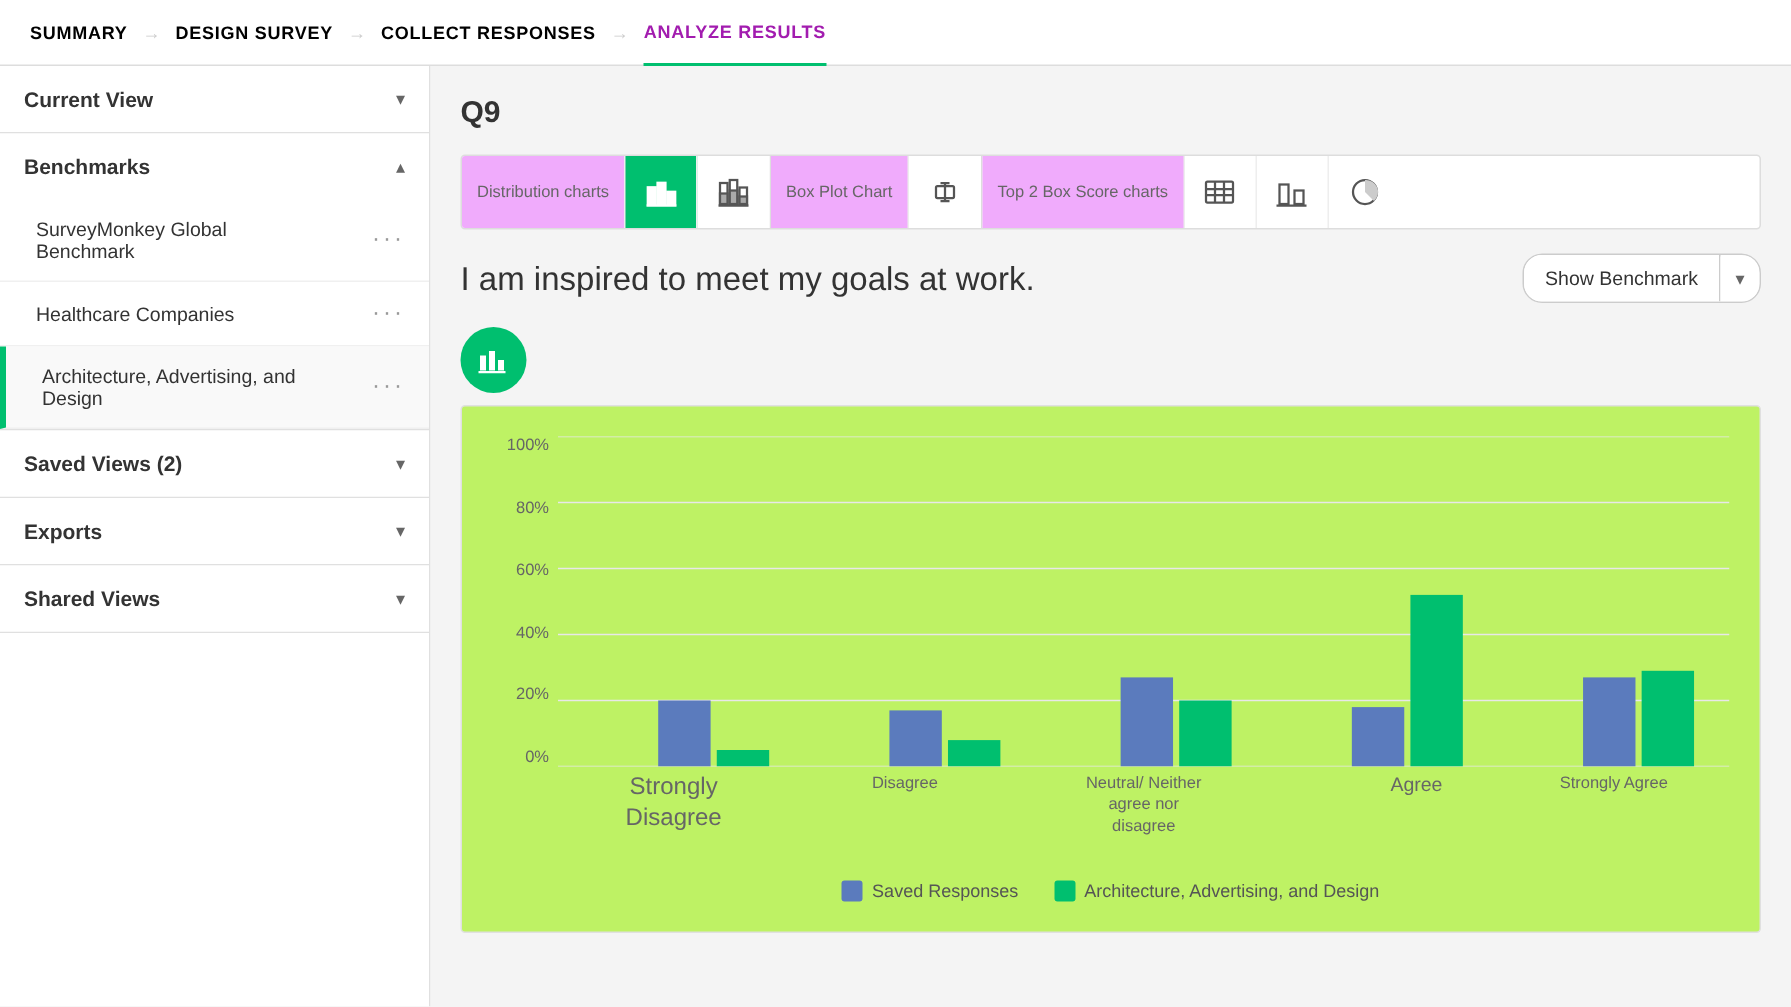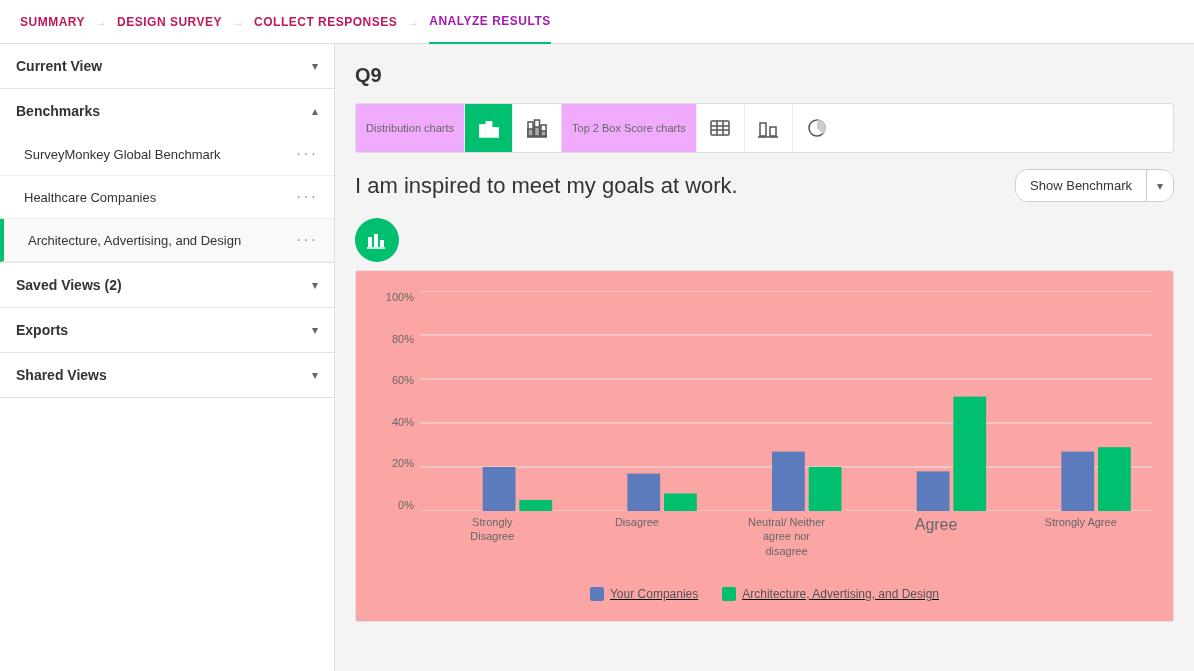--- a/index.html
+++ b/index.html
@@ -5,30 +5,30 @@
     * { box-sizing: border-box; margin: 0; padding: 0; }
     body { font-family: -apple-system, BlinkMacSystemFont, 'Segoe UI', sans-serif; font-size: 14px; background: #f4f4f4; }
 
     
     .top-nav {
       display: flex; align-items: center; background: #fff;
       border-bottom: 1px solid #ddd; padding: 0 20px; height: 44px;
     }
     .nav-step {
       display: flex; align-items: center; gap: 8px;
-      font-size: 12px; font-weight: 600; color: #be185d; text-transform: uppercase; letter-spacing: 0.5px;
+      font-size: 12px; font-weight: 600; color: #000000; text-transform: uppercase; letter-spacing: 0.5px;
     }
     .nav-step.active { color: #a21caf; border-bottom: 2px solid #00bf6f; height: 44px; }
     .nav-arrow { color: #ccc; font-size: 12px; margin: 0 10px; }
 
     
     .layout { display: flex; height: calc(671px - 44px); }
 
     
-    .sidebar { width: 335px; background: #fff; border-right: 1px solid #e0e0e0; overflow-y: auto; flex-shrink: 0; }
+    .sidebar { width: 287px; background: #fff; border-right: 1px solid #e0e0e0; overflow-y: auto; flex-shrink: 0; }
     .sidebar-section { border-bottom: 1px solid #e0e0e0; }
     .sidebar-header {
       display: flex; align-items: center; justify-content: space-between;
       padding: 14px 16px; cursor: pointer; background: #fff;
     }
     .sidebar-header-label { font-size: 14px; font-weight: 600; color: #333; }
     .chevron { font-size: 12px; color: #666; }
 
     .benchmark-item {
       display: flex; align-items: center; justify-content: space-between;
@@ -89,21 +89,21 @@
     }
 
     
     .chart-icon-row { display: flex; align-items: center; margin-bottom: 8px; }
     .chart-icon-circle {
       width: 44px; height: 44px; border-radius: 50%; background: #00bf6f;
       display: flex; align-items: center; justify-content: center; color: #fff; font-size: 18px;
     }
 
     
-    .bar-chart-container { background: #fca5a5; border: 1px solid #e0e0e0; border-radius: 3px; padding: 20px; text-decoration: underline; }
+    .bar-chart-container { background: #bef264; border: 1px solid #e0e0e0; border-radius: 3px; padding: 20px; }
 
     
     .legend { display: flex; align-items: center; gap: 24px; margin-top: 16px; justify-content: center; }
     .legend-item { display: flex; align-items: center; gap: 6px; font-size: 12px; color: #555; }
     .legend-dot { width: 14px; height: 14px; border-radius: 2px; }
   </style>
 </head>
 <body>
 
 <nav class="top-nav">
@@ -199,20 +199,33 @@
             <rect x="2" y="12" width="5" height="7" fill="#aaa"></rect>
             <rect x="8.5" y="3" width="5" height="16" fill="none"></rect>
             <rect x="8.5" y="10" width="5" height="9" fill="#aaa"></rect>
             <rect x="15" y="8" width="5" height="11" fill="none"></rect>
             <rect x="15" y="14" width="5" height="5" fill="#aaa"></rect>
             <line x1="1" y1="20" x2="21" y2="20" stroke="#555" stroke-width="1.5"></line>
           </svg>
         </button>
       </div>
 
+      <div class="chart-group">
+        <span class="chart-group-label">Box Plot Chart</span>
+        <button class="chart-btn">
+          <svg viewBox="0 0 22 22" fill="none" stroke="#555" stroke-width="1.5">
+            <rect x="5" y="7" width="12" height="8" rx="1"></rect>
+            <line x1="11" y1="5" x2="11" y2="7"></line>
+            <line x1="11" y1="15" x2="11" y2="17"></line>
+            <line x1="8" y1="5" x2="14" y2="5"></line>
+            <line x1="8" y1="17" x2="14" y2="17"></line>
+            <line x1="11" y1="7" x2="11" y2="15"></line>
+          </svg>
+        </button>
+      </div>
 
       <div class="chart-group">
         <span class="chart-group-label">Top 2 Box Score charts</span>
         <button class="chart-btn">
           <svg viewBox="0 0 22 22" fill="none" stroke="#555" stroke-width="1.5">
             <rect x="2" y="4" width="18" height="14" rx="1"></rect>
             <line x1="2" y1="9" x2="20" y2="9"></line>
             <line x1="2" y1="13" x2="20" y2="13"></line>
             <line x1="8" y1="4" x2="8" y2="18"></line>
             <line x1="14" y1="4" x2="14" y2="18"></line>
@@ -284,32 +297,32 @@
           <rect x="403" y="176" width="34" height="44" fill="#00bf6f"></rect>
 
           <rect x="515" y="180.4" width="34" height="39.6" fill="#5b7bbd"></rect>
           <rect x="553" y="105.6" width="34" height="114.4" fill="#00bf6f"></rect>
 
           <rect x="665" y="160.6" width="34" height="59.4" fill="#5b7bbd"></rect>
           <rect x="703" y="156.2" width="34" height="63.8" fill="#00bf6f"></rect>
         </svg>
 
         <div style="position:absolute; left:44px; top:224px; width:calc(100% - 44px); display:flex; justify-content:space-around;">
-          <span style="font-size:11px;color:#666;text-align:center;width:80px;line-height:1.3;">Strongly Disagree</span>
+          <span style="font-size:16px;color:#666;text-align:center;width:80px;line-height:1.3;">Strongly Disagree</span>
           <span style="font-size:11px;color:#666;text-align:center;width:80px;line-height:1.3;">Disagree</span>
           <span style="font-size:11px;color:#666;text-align:center;width:90px;line-height:1.3;">Neutral/ Neither agree nor disagree</span>
-          <span style="font-size:16px;color:#666;text-align:center;width:80px;line-height:1.3;">Agree</span>
+          <span style="font-size:13px;color:#666;text-align:right;width:80px;line-height:1.3;">Agree</span>
           <span style="font-size:11px;color:#666;text-align:center;width:80px;line-height:1.3;">Strongly Agree</span>
         </div>
       </div>
 
       <div class="legend">
         <div class="legend-item">
           <div class="legend-dot" style="background:#5b7bbd;"></div>
-          <span>Your Companies</span>
+          <span>Saved Responses</span>
         </div>
         <div class="legend-item">
           <div class="legend-dot" style="background:#00bf6f;"></div>
           <span>Architecture, Advertising, and Design</span>
         </div>
       </div>
     </div>
 
   </main>
 </div>

